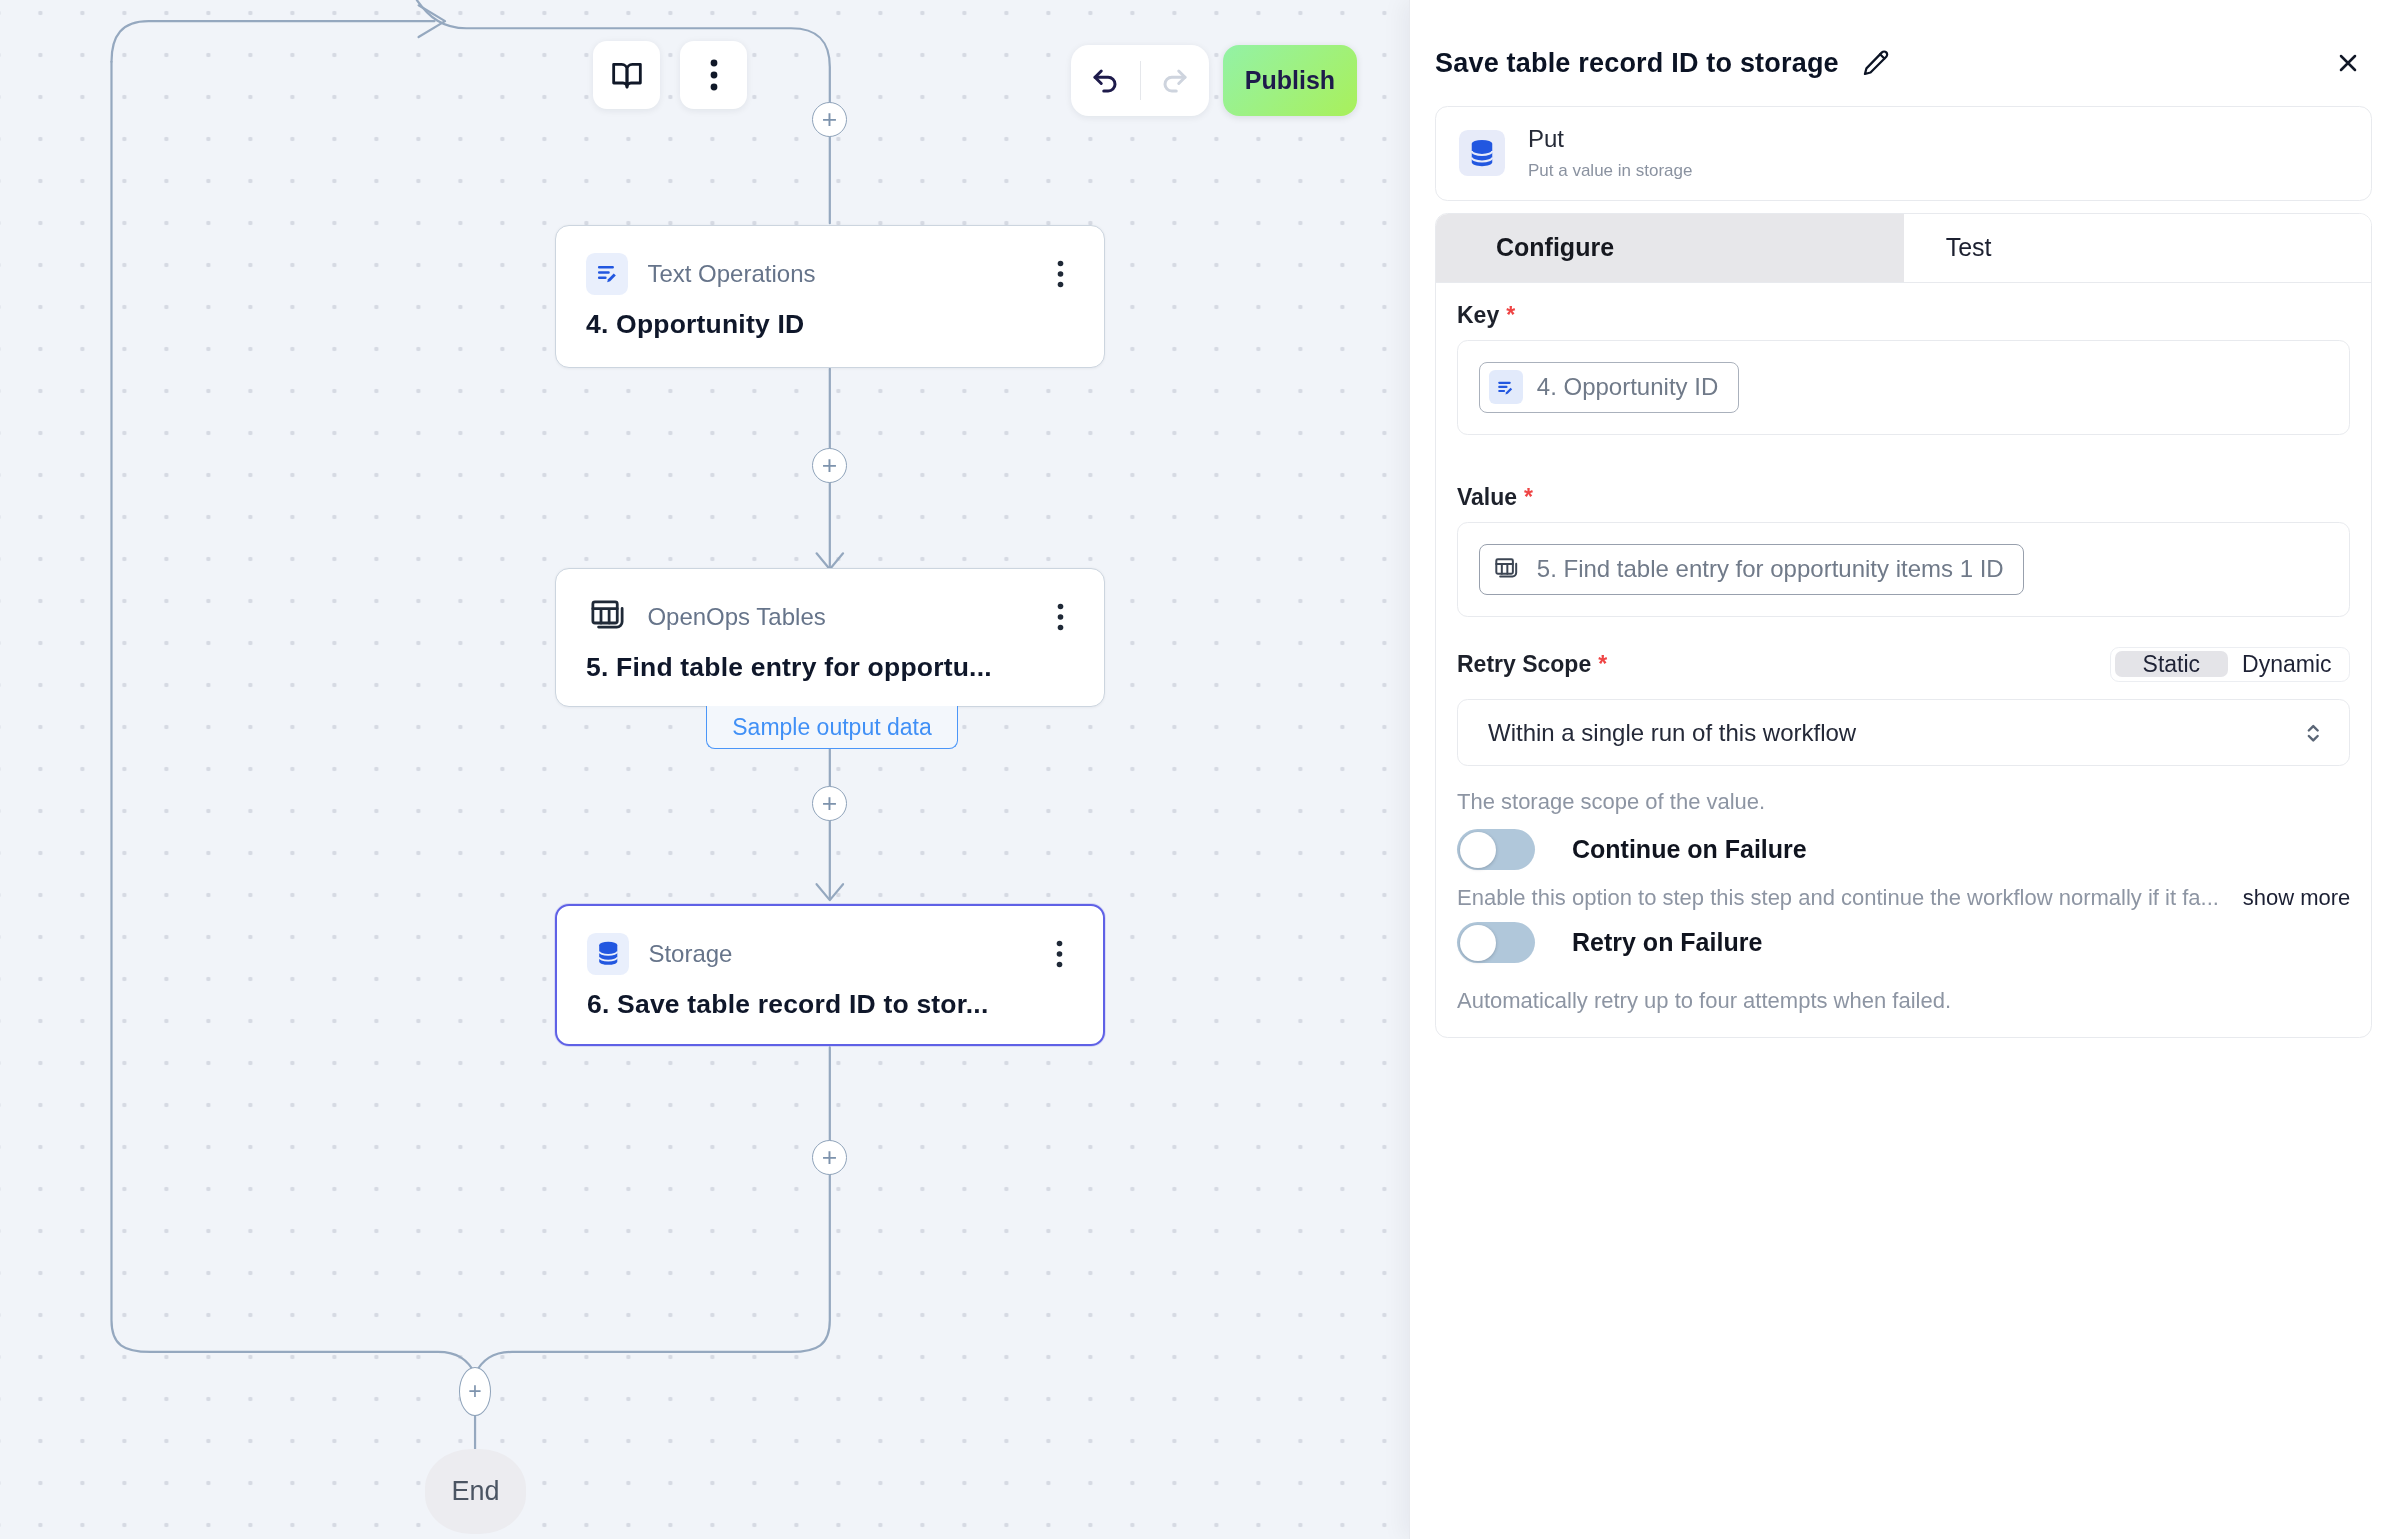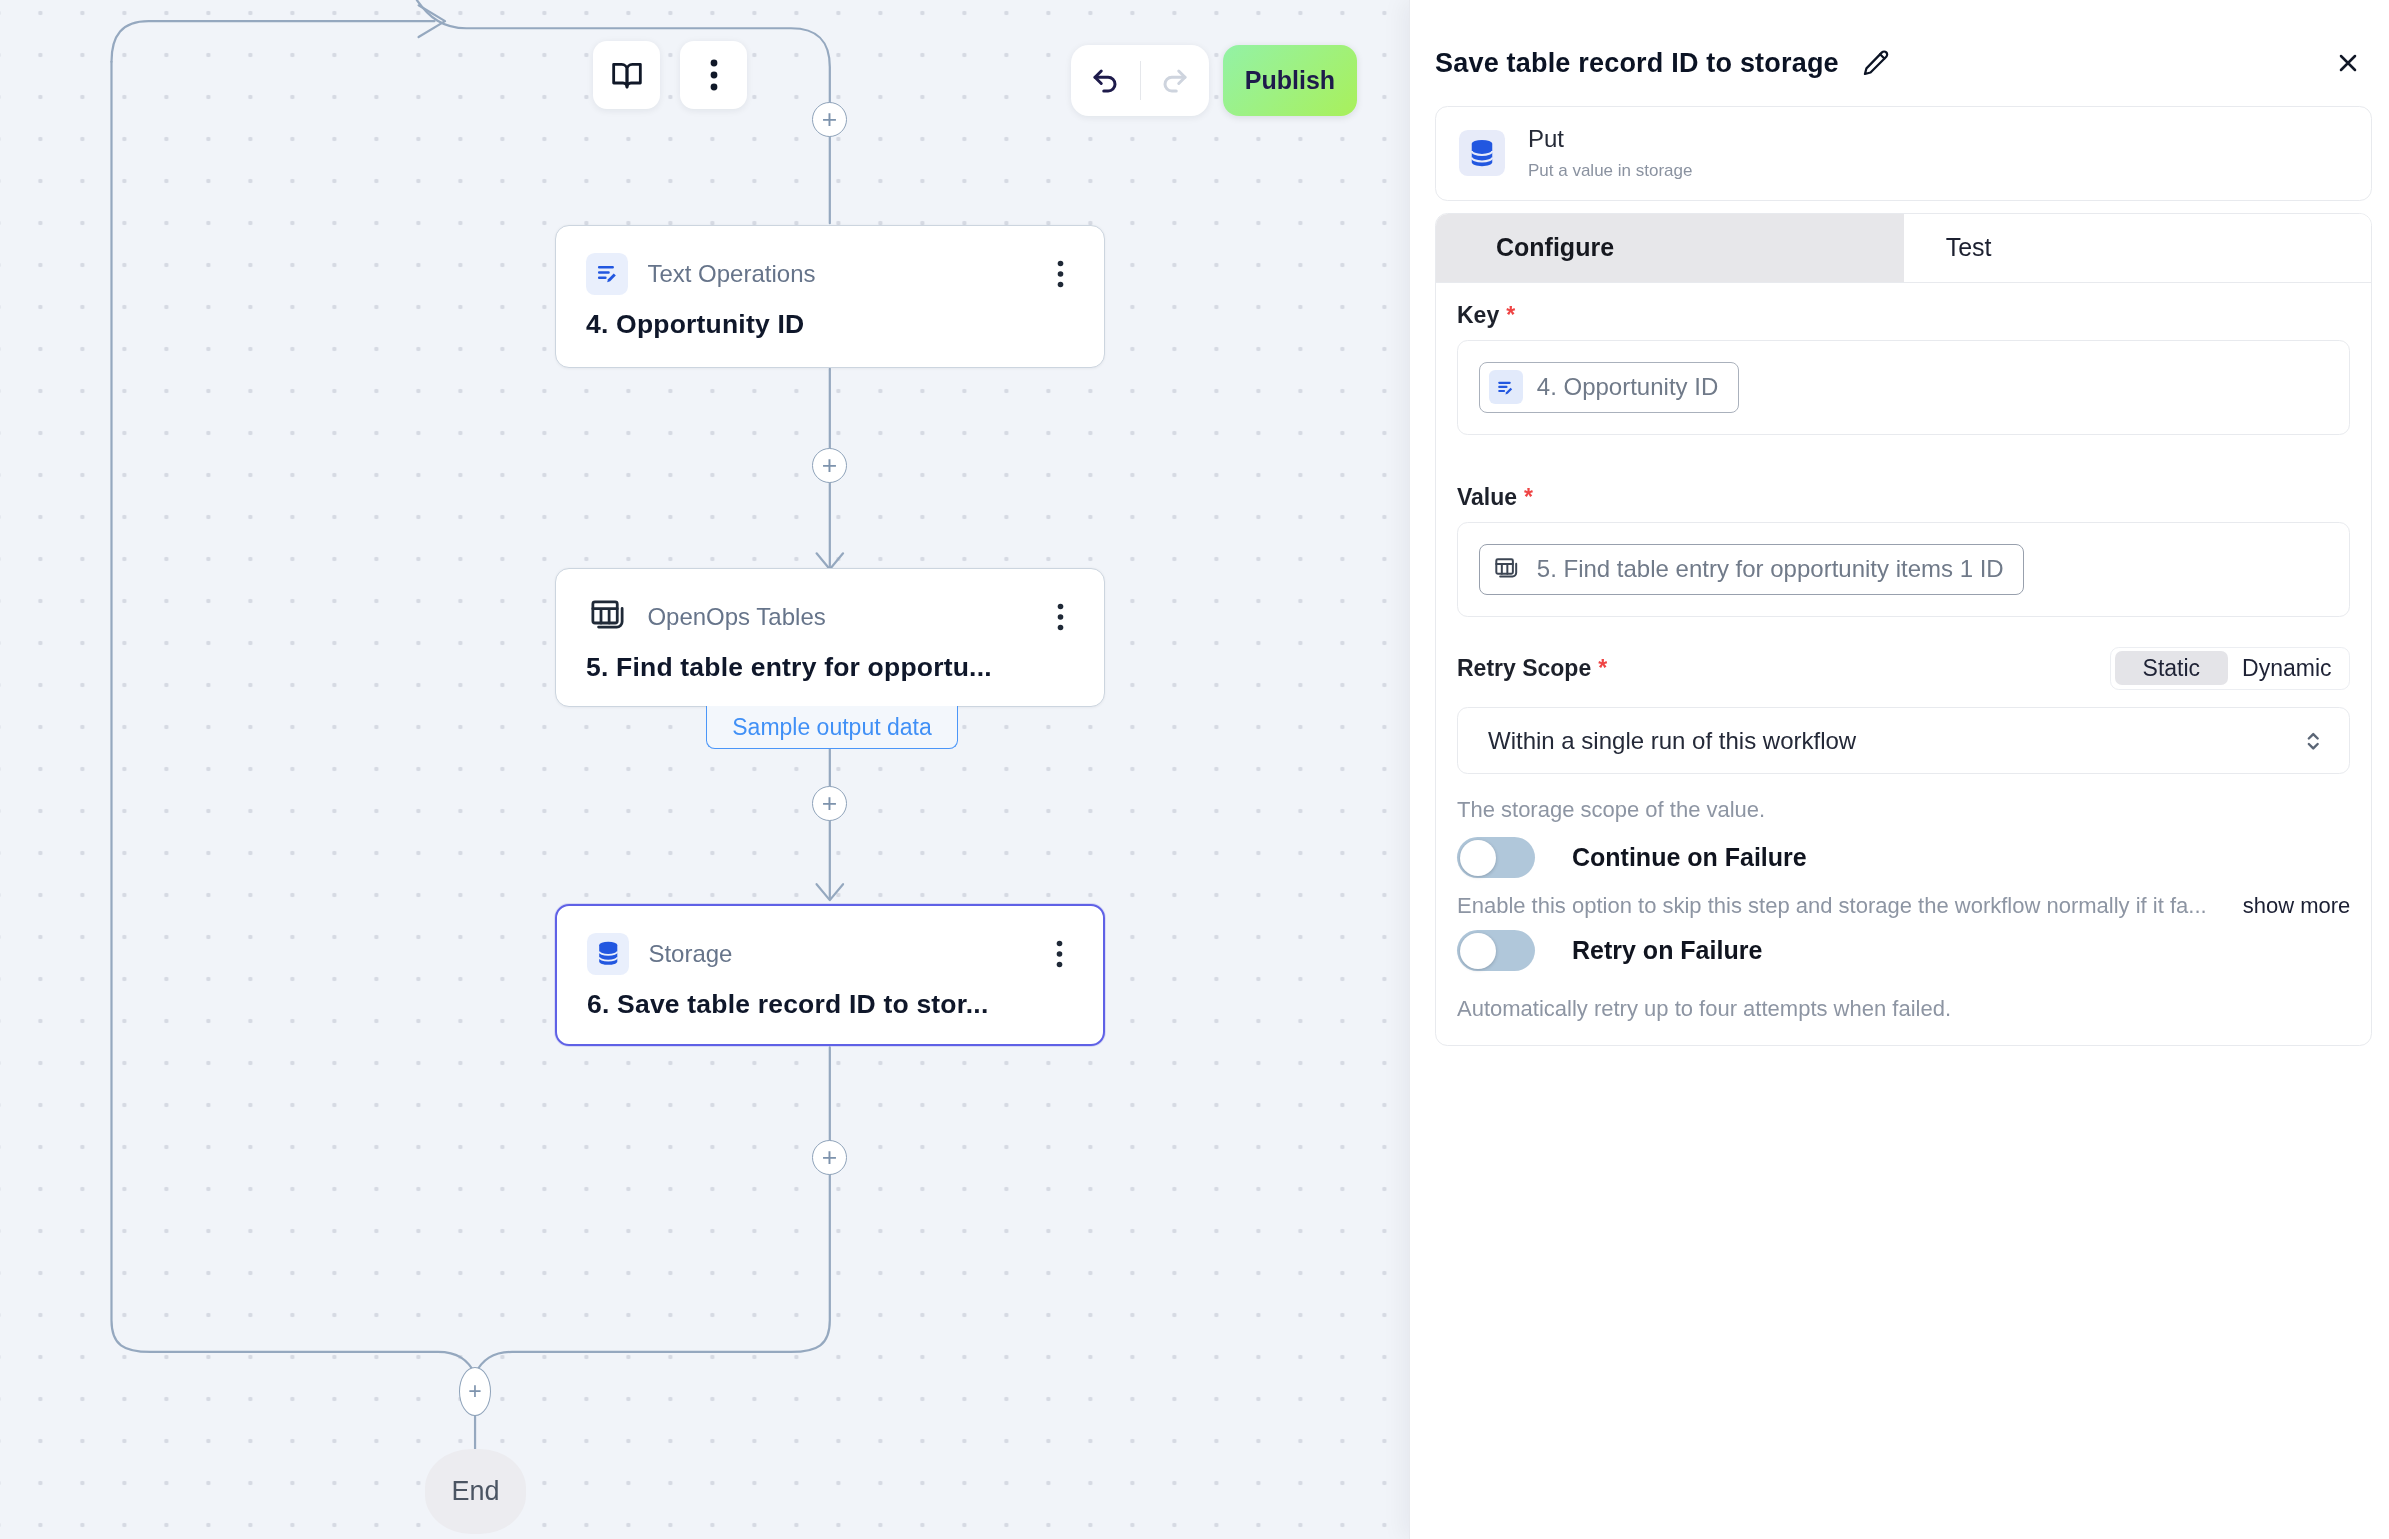--- a/index.html
+++ b/index.html
@@ -78,21 +78,21 @@
            padding:21px;cursor:text;}
   .chip{display:inline-flex;align-items:center;gap:14px;height:51px;padding:0 19.4px 0 8.8px;
         border:1.3px solid #aab1bc;border-radius:8px;background:#fff;cursor:pointer;box-sizing:border-box;}
   .chip.focused{border:1.8px solid #98a0ad;}
   .chip-icon{width:34px;height:34px;border-radius:6.2px;background:#e2eafb;display:flex;align-items:center;justify-content:center;flex:none;}
   .chip-icon.bare{background:transparent;}
   .chip-text{font-size:24px;color:#707a89;white-space:nowrap;}
 
   .scope-row{margin-top:30px;display:flex;align-items:center;}
   .segmented{margin-left:auto;display:flex;border:0.9px solid #eceef2;border-radius:8.8px;padding:3.5px;background:#fff;}
-  .seg-opt{height:34px;display:flex;align-items:center;justify-content:center;font-size:23px;color:#1e2235;
+  .seg-opt{height:26px;display:flex;align-items:center;justify-content:center;font-size:23px;color:#1e2235;
            border-radius:7px;cursor:pointer;}
   .seg-opt.sel{background:#e4e4e8;width:113px;font-weight:500;}
   .seg-opt.unsel{width:118px;}
 
   .f-select{margin-top:17.7px;height:67px;border:0.9px solid #e8eaee;border-radius:10.6px;display:flex;align-items:center;
             padding:0 23px 0 30px;box-sizing:border-box;cursor:pointer;}
   .f-select span{font-size:24px;font-weight:500;color:#242938;flex:1 1 auto;}
   .helper{margin-top:23px;font-size:22px;color:#8d95a3;}
 
   .toggle-row{display:flex;align-items:center;gap:37px;}
@@ -345,21 +345,21 @@
         </div>
         <div class="helper">The storage scope of the value.</div>
 
         <div class="toggle-row first">
           <div class="toggle">
               <div class="knob"></div>
             </div>
           <div class="toggle-label">Continue on Failure</div>
         </div>
         <div class="desc-row">
-          <div class="desc-text">Enable this option to skip this step and storage the workflow normally if it fa...</div>
+          <div class="desc-text">Enable this option to step this step and continue the workflow normally if it fa...</div>
           <div class="show-more">show more</div>
         </div>
 
         <div class="toggle-row second">
           <div class="toggle">
               <div class="knob"></div>
             </div>
           <div class="toggle-label">Retry on Failure</div>
         </div>
         <div class="desc-solo">Automatically retry up to four attempts when failed.</div>

